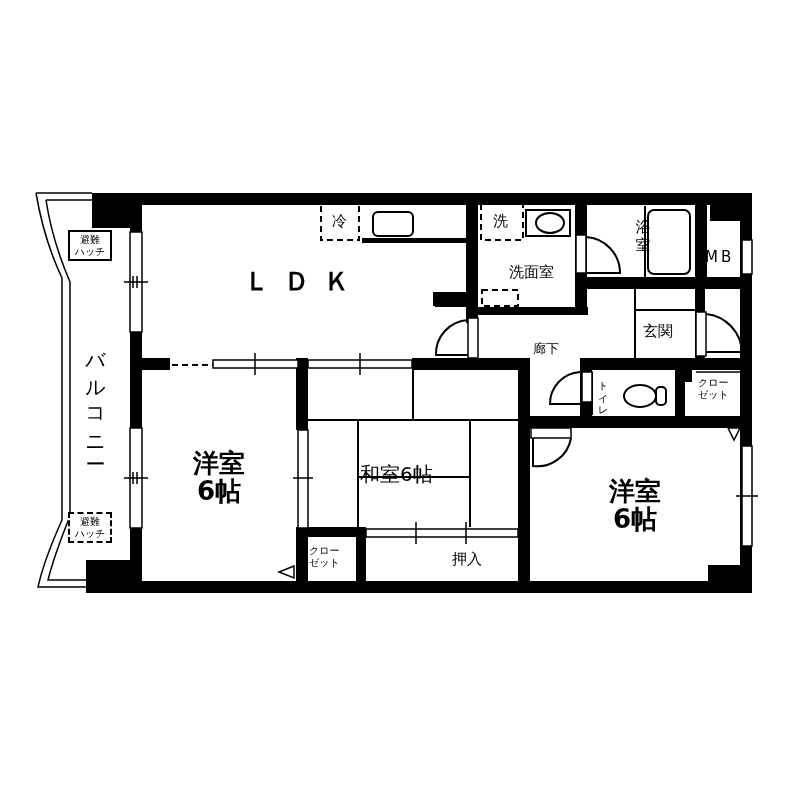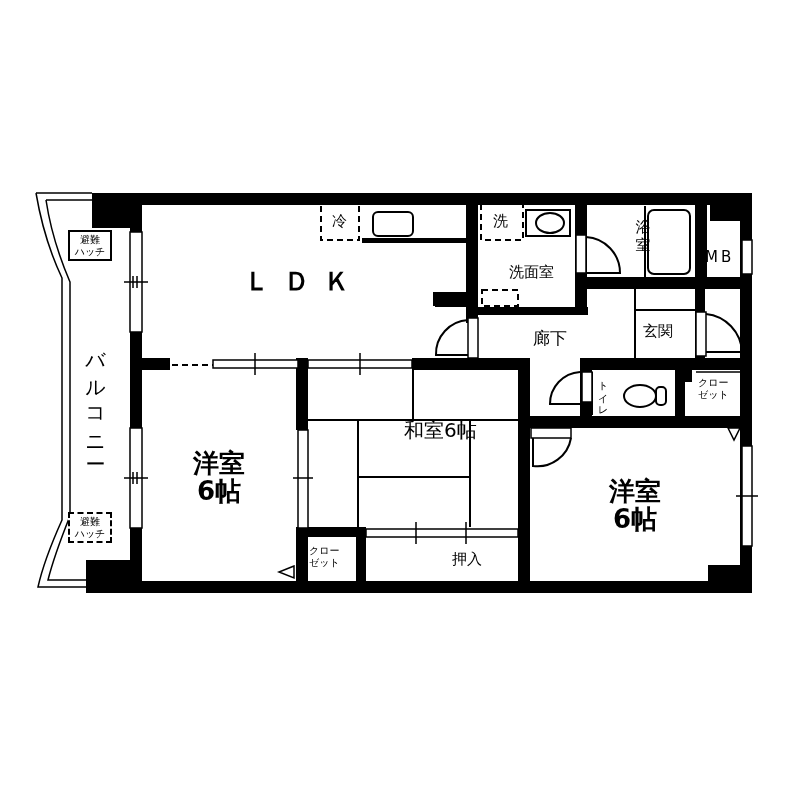--- a/index.html
+++ b/index.html
@@ -151,30 +151,30 @@
 
 <div class="lbl lbl-md vert" style="left:86px; top:318px; height:160px;">バルコニー</div>
 
 <div class="lbl lbl-big" style="left:244px; top:268px; letter-spacing:14px;">ＬＤＫ</div>
 
 <div class="lbl lbl-big" style="left:184px; top:450px; width:70px;">
   <div>洋室</div>
   <div style="margin-top:2px;">6帖</div>
 </div>
 
-<div class="lbl lbl-md" style="left:360px; top:420px;margin-left:44px;">和室6帖</div>
+<div class="lbl lbl-md" style="left:360px; top:464px;">和室6帖</div>
 
 <div class="lbl lbl-big" style="left:600px; top:478px; width:70px;">
   <div>洋室</div>
   <div style="margin-top:2px;">6帖</div>
 </div>
 
 <div class="lbl lbl-sm" style="left:477px; top:265px;margin-left:32px;">洗面室</div>
 <div class="lbl lbl-sm" style="left:618px; top:218px; width:18px; white-space:normal; line-height:1.2;margin-left:16px;">浴室</div>
-<div class="lbl lbl-sm" style="left:533px; top:330px; font-size:17px;">廊下</div>
+<div class="lbl lbl-sm" style="left:533px; top:342px; font-size:13px;">廊下</div>
 <div class="lbl lbl-sm" style="left:643px; top:324px;">玄関</div>
 <div class="lbl lbl-xs vert" style="left:597px; top:374px; letter-spacing:1px;">トイレ</div>
 <div class="lbl lbl-sm" style="left:705px; top:250px; letter-spacing:3px;text-align:center;">MB</div>
 <div class="lbl lbl-xs" style="left:698px; top:377px; white-space:pre;">クロー
 ゼット</div>
 <div class="lbl lbl-xs" style="left:309px; top:545px; white-space:pre;">クロー
 ゼット</div>
 <div class="lbl lbl-sm" style="left:420px; top:552px;margin-left:32px;">押入</div>
 
 <div class="lbl lbl-sm" style="left:332px; top:214px;">冷</div>

